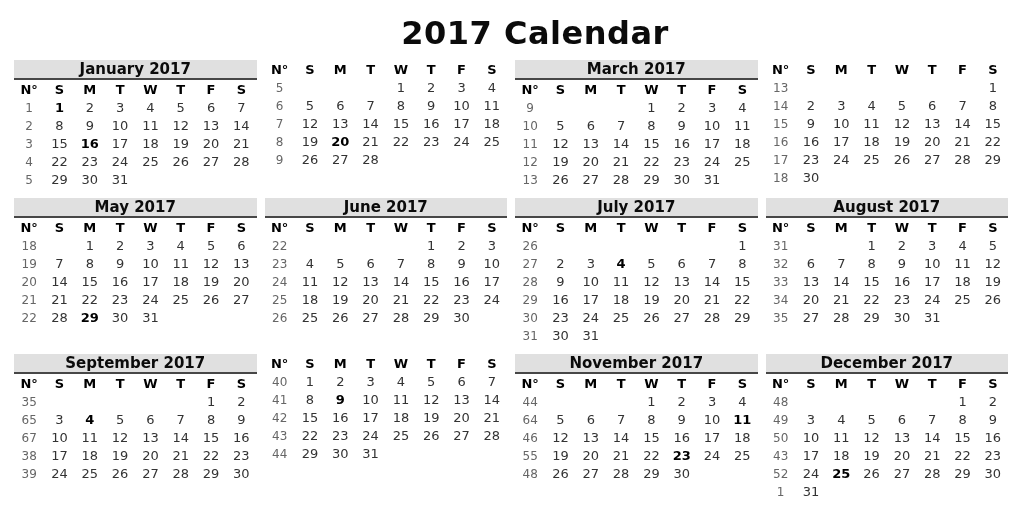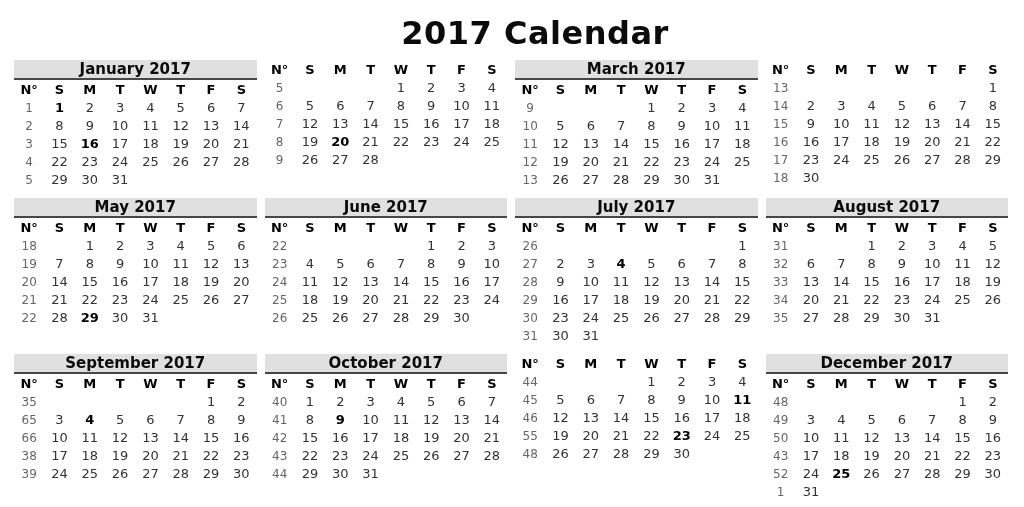--- a/index.html
+++ b/index.html
@@ -531,21 +531,21 @@
           <div class="cell date">1</div>
           <div class="cell date">2</div>
           <div class="cell weeknum">65</div>
           <div class="cell date">3</div>
           <div class="cell date holiday">4</div>
           <div class="cell date">5</div>
           <div class="cell date">6</div>
           <div class="cell date">7</div>
           <div class="cell date">8</div>
           <div class="cell date">9</div>
-          <div class="cell weeknum">66</div>
+          <div class="cell weeknum">67</div>
           <div class="cell date">10</div>
           <div class="cell date">11</div>
           <div class="cell date">12</div>
           <div class="cell date">13</div>
           <div class="cell date">14</div>
           <div class="cell date">15</div>
           <div class="cell date">16</div>
           <div class="cell weeknum">38</div>
           <div class="cell date">17</div>
           <div class="cell date">18</div>
@@ -558,21 +558,20 @@
           <div class="cell date">24</div>
           <div class="cell date">25</div>
           <div class="cell date">26</div>
           <div class="cell date">27</div>
           <div class="cell date">28</div>
           <div class="cell date">29</div>
           <div class="cell date">30</div>
         </div>
       </div>
       <div class="month">
-        <div class="month-header">October 2017</div>
         <div class="month-grid">
           <div class="cell colhead">N°</div>
           <div class="cell colhead">S</div>
           <div class="cell colhead">M</div>
           <div class="cell colhead">T</div>
           <div class="cell colhead">W</div>
           <div class="cell colhead">T</div>
           <div class="cell colhead">F</div>
           <div class="cell colhead">S</div>
           <div class="cell weeknum">40</div>
@@ -611,38 +610,39 @@
           <div class="cell date">29</div>
           <div class="cell date">30</div>
           <div class="cell date">31</div>
           <div class="cell date"></div>
           <div class="cell date"></div>
           <div class="cell date"></div>
           <div class="cell date"></div>
         </div>
       </div>
       <div class="month">
+        <div class="month-header">November 2017</div>
         <div class="month-grid">
           <div class="cell colhead">N°</div>
           <div class="cell colhead">S</div>
           <div class="cell colhead">M</div>
           <div class="cell colhead">T</div>
           <div class="cell colhead">W</div>
           <div class="cell colhead">T</div>
           <div class="cell colhead">F</div>
           <div class="cell colhead">S</div>
           <div class="cell weeknum">44</div>
           <div class="cell date"></div>
           <div class="cell date"></div>
           <div class="cell date"></div>
           <div class="cell date">1</div>
           <div class="cell date">2</div>
           <div class="cell date">3</div>
           <div class="cell date">4</div>
-          <div class="cell weeknum">45</div>
+          <div class="cell weeknum">64</div>
           <div class="cell date">5</div>
           <div class="cell date">6</div>
           <div class="cell date">7</div>
           <div class="cell date">8</div>
           <div class="cell date">9</div>
           <div class="cell date">10</div>
           <div class="cell date holiday">11</div>
           <div class="cell weeknum">46</div>
           <div class="cell date">12</div>
           <div class="cell date">13</div>

